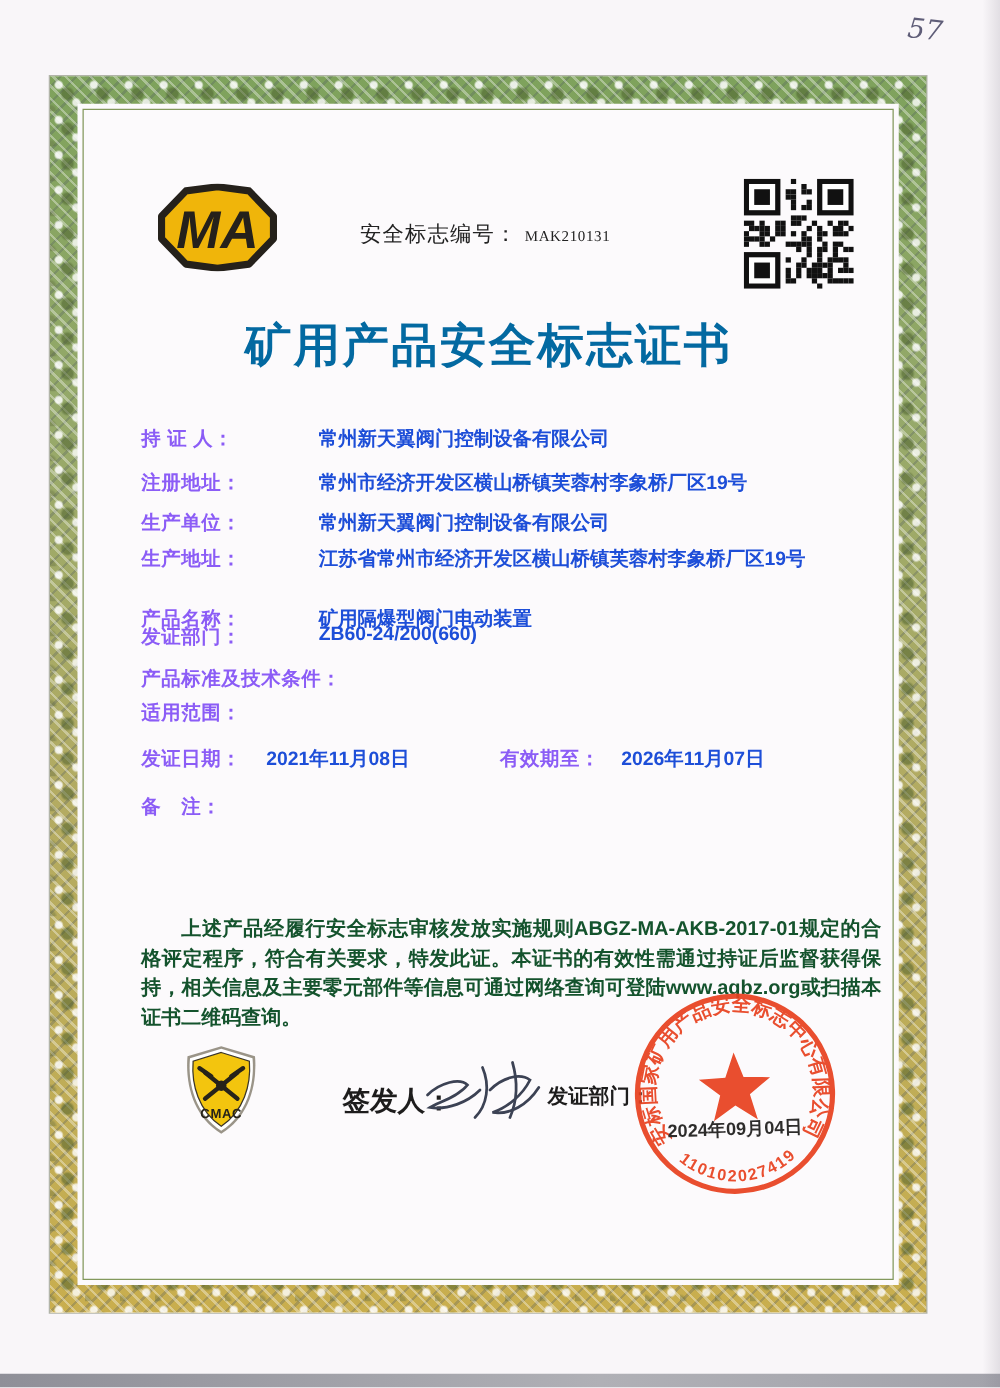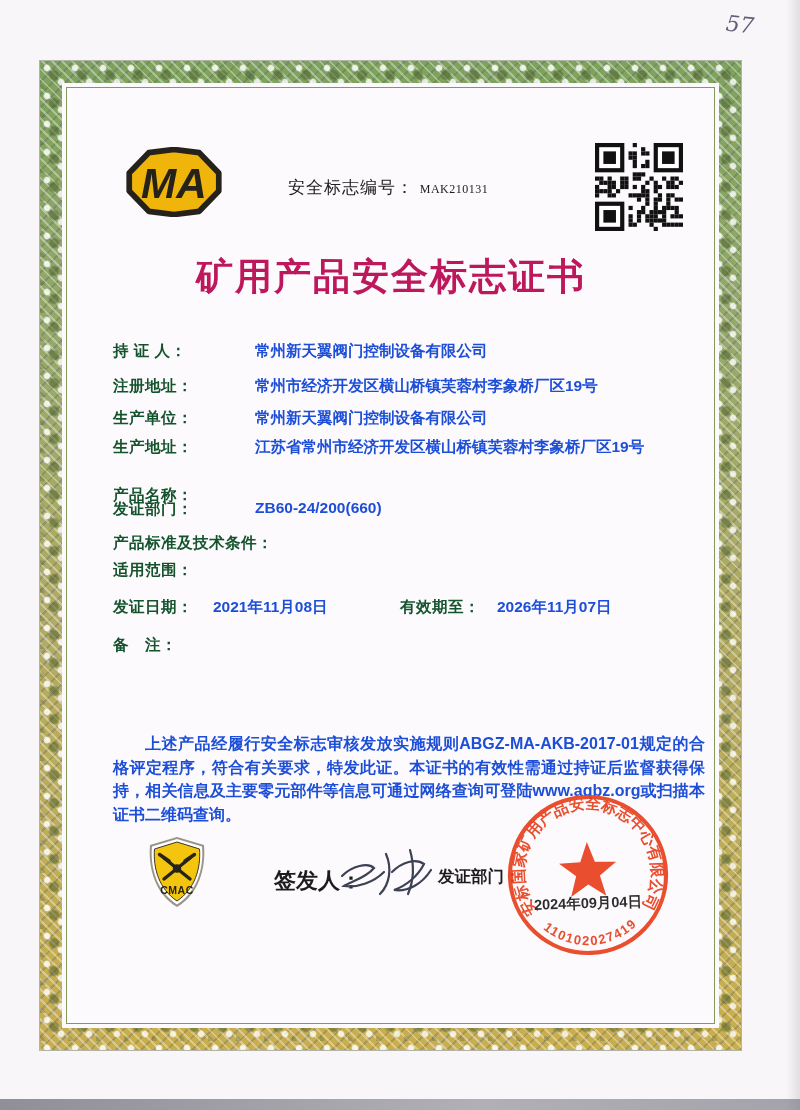--- a/index.html
+++ b/index.html
@@ -32,33 +32,33 @@
   .frame-paper{position:absolute;inset:26px;background:#fcfafc;
     border:1px solid #83985c;box-shadow:0 0 0 4px #fcfafc;}
 
   
   .ma-logo{position:absolute;left:118px;top:147px;}
   .cert-no{position:absolute;left:288px;top:176px;font-size:17px;letter-spacing:1px;color:#222;}
   .cert-no .num{font-family:"Liberation Serif",serif;font-size:12px;letter-spacing:.5px;}
   .qr{position:absolute;left:595px;top:143px;width:88px;height:88px;}
 
   .title{position:absolute;left:41px;top:252px;width:700px;margin:0;text-align:center;
-    font-size:37px;font-weight:700;letter-spacing:2px;color:#be185d;}
+    font-size:37px;font-weight:700;letter-spacing:2px;color:#0369a1;}
 
   
   .row{position:absolute;left:113px;width:600px;font-size:15.5px;}
-  .lbl{font-weight:600;letter-spacing:.5px;color:#14532d;}
+  .lbl{font-weight:600;letter-spacing:.5px;color:#8b5cf6;}
   .val{position:absolute;font-weight:700;color:#1d4ed8;white-space:nowrap;}
   .std-lines{position:absolute;left:179px;top:-12px;width:420px;font-weight:700;
     font-size:15.5px;line-height:22px;white-space:nowrap;}
 
   
   .statement{position:absolute;left:113px;top:732px;width:592px;margin:0;
     font-size:16px;font-weight:700;line-height:23.5px;text-align:justify;
-    text-indent:2em;color:#1d4ed8;}
+    text-indent:2em;color:#14532d;}
 
   
   .cmac{position:absolute;left:147px;top:836px;}
   .signer-label{position:absolute;left:274px;top:866px;font-size:22px;font-weight:600;}
   .signature{position:absolute;left:334px;top:840px;}
   .dept-label{position:absolute;left:438px;top:866px;font-size:16.5px;font-weight:600;}
   .seal{position:absolute;left:503px;top:790px;opacity:.92;transform:rotate(-2deg);}
 </style>
 </head>
 <body>
@@ -224,20 +224,21 @@
 <div class="row" style="top:408px">
   <span class="lbl">生产单位：</span>
   <span class="val" style="left:142px">常州新天翼阀门控制设备有限公司</span>
 </div>
 <div class="row" style="top:437px">
   <span class="lbl">生产地址：</span>
   <span class="val" style="left:142px">江苏省常州市经济开发区横山桥镇芙蓉村李象桥厂区19号</span>
 </div>
 <div class="row" style="top:485px">
   <span class="lbl">产品名称：</span>
+  <span class="val" style="left:142px">矿用隔爆型阀门电动装置</span>
 </div>
 <div class="row" style="top:499px">
   <span class="lbl">发证部门：</span>
   <span class="val" style="left:142px">ZB60-24/200(660)</span>
 </div>
 <div class="row" style="top:533px">
   <span class="lbl">产品标准及技术条件：</span>
   <div class="std-lines">
   </div>
 </div>

